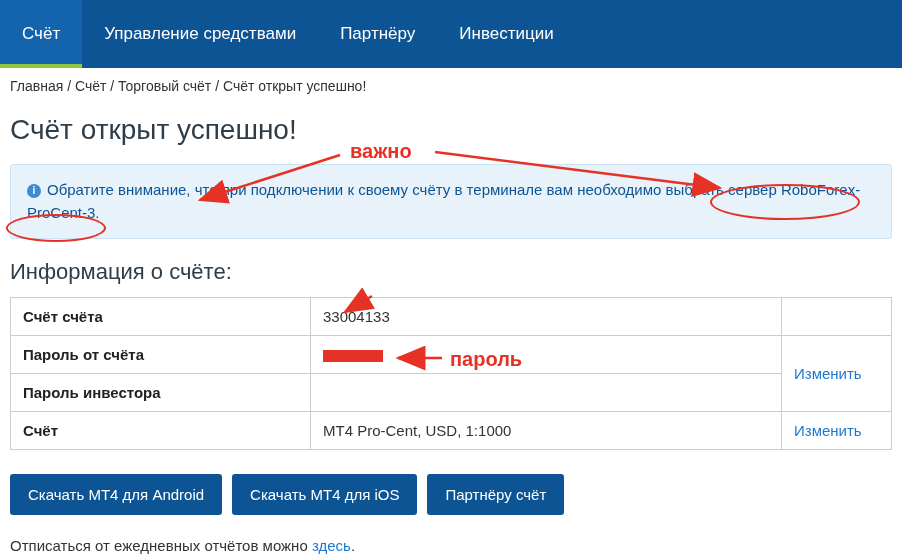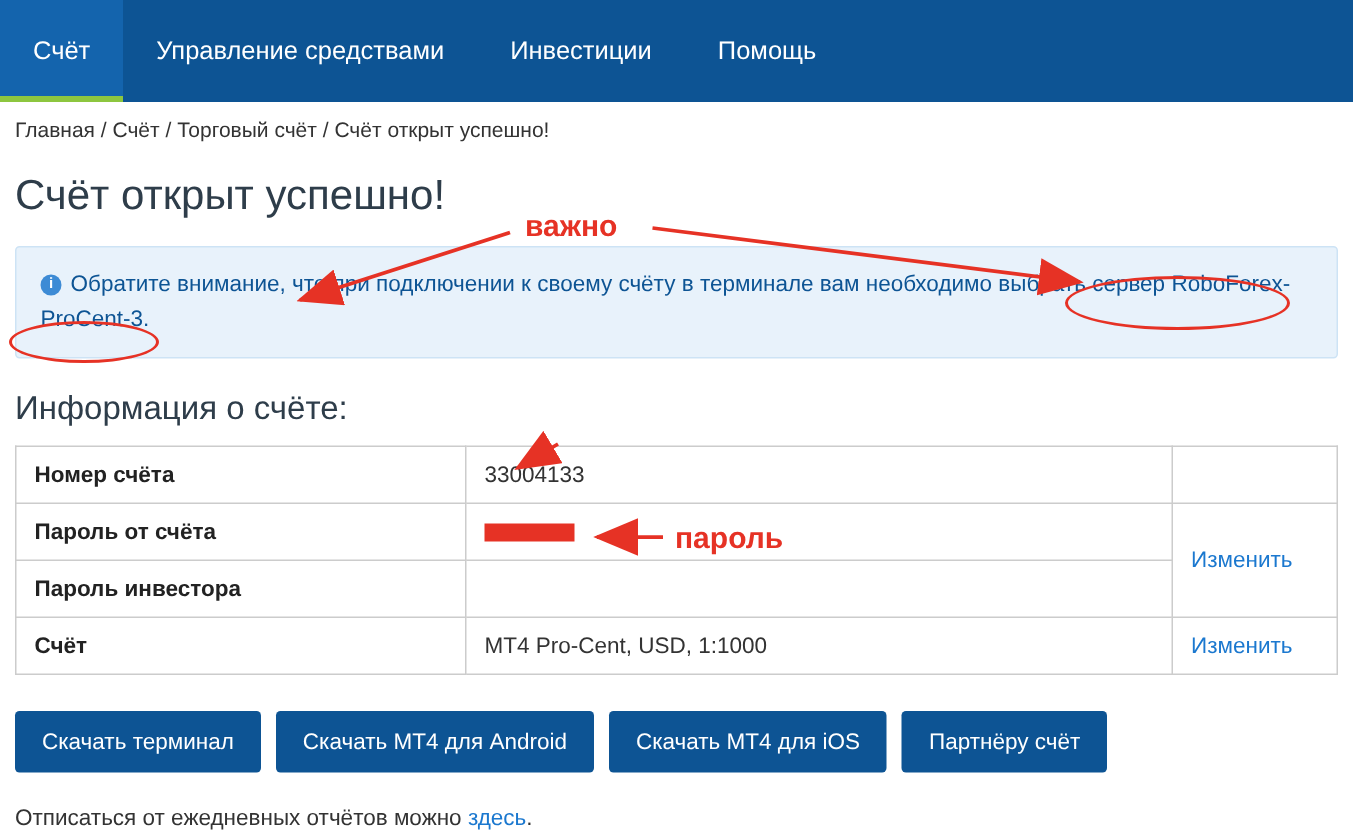--- a/index.html
+++ b/index.html
@@ -156,40 +156,40 @@
     border: 2.5px solid #e63225;
     border-radius: 50%;
   }
 </style>
 </head>
 <body>
 
 <div class="navbar">
   <div class="nav-item active">Счёт</div>
   <div class="nav-item">Управление средствами</div>
+  <div class="nav-item">Партнёру</div>
   <div class="nav-item">Инвестиции</div>
-  <div class="nav-item">Помощь</div>
 </div>
 
 <div class="breadcrumb">
   <a>Главная</a><span> / </span><a>Счёт</a><span> / </span><a>Торговый счёт</a><span> / </span><span>Счёт открыт успешно!</span>
 </div>
 
 <h1 class="page-title">Счёт открыт успешно!</h1>
 
 <div class="alert">
   <span class="alert-icon">i</span><span>Обратите внимание, что при подключении к своему счёту в терминале вам необходимо выбрать сервер RoboForex-ProCent-3.</span>
 </div>
 
 <h2 class="section-title">Информация о счёте:</h2>
 
 <table class="info">
   <tbody>
       <tr>
-    <td class="label">Номер счёта</td>
+    <td class="label">Счёт счёта</td>
     <td>33004133</td>
     <td class="action"></td>
   </tr>
   <tr>
     <td class="label">Пароль от счёта</td>
     <td><span class="redacted"></span></td>
     <td class="action" rowspan="2"><a>Изменить</a></td>
   </tr>
   <tr>
     <td class="label">Пароль инвестора</td>
@@ -197,21 +197,20 @@
   </tr>
   <tr>
     <td class="label">Счёт</td>
     <td>MT4 Pro-Cent, USD, 1:1000</td>
     <td class="action"><a>Изменить</a></td>
   </tr>
 </tbody>
   </table>
 
 <div class="btn-row">
-  <button class="btn">Скачать терминал</button>
   <button class="btn">Скачать MT4 для Android</button>
   <button class="btn">Скачать MT4 для iOS</button>
   <button class="btn">Партнёру счёт</button>
 </div>
 
 <div class="unsub">
   <span>Отписаться от ежедневных отчётов можно </span><a>здесь</a><span>.</span>
 </div>
 
 <div class="annotation-layer">

